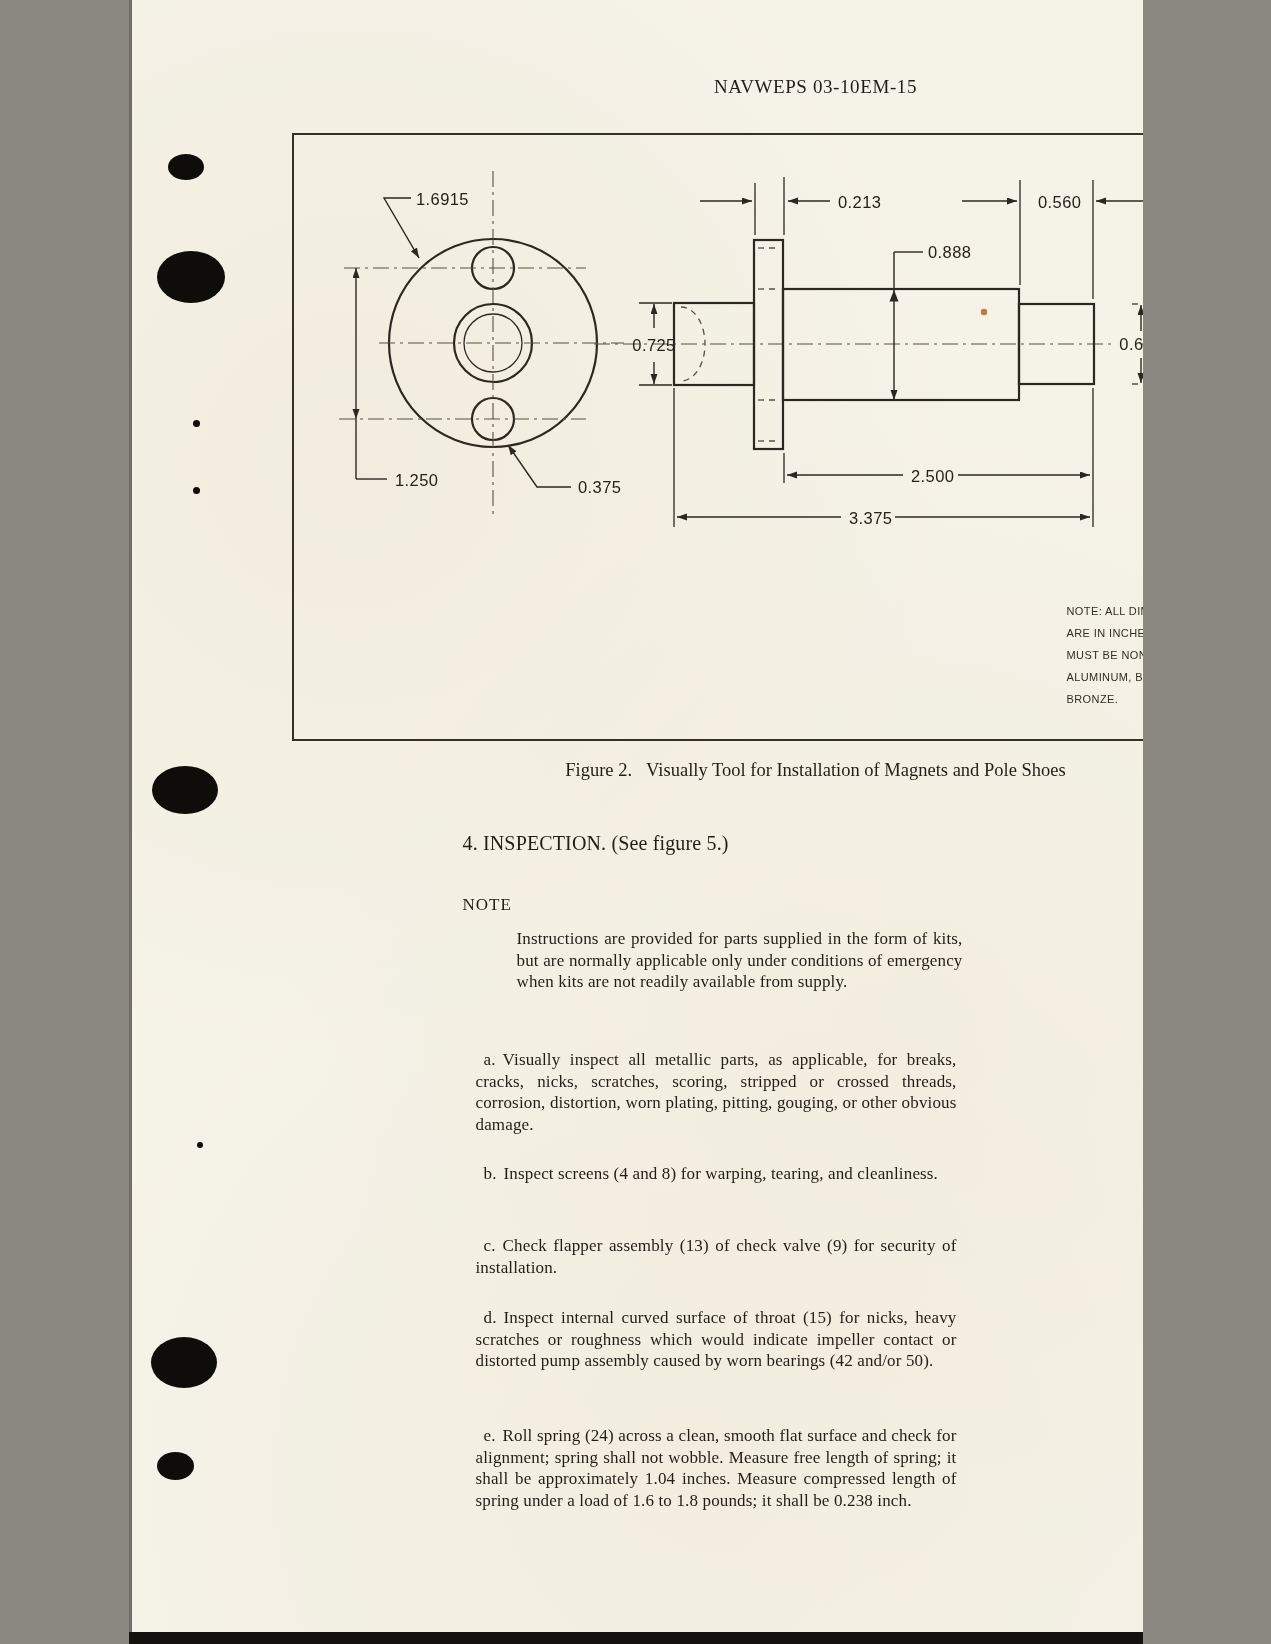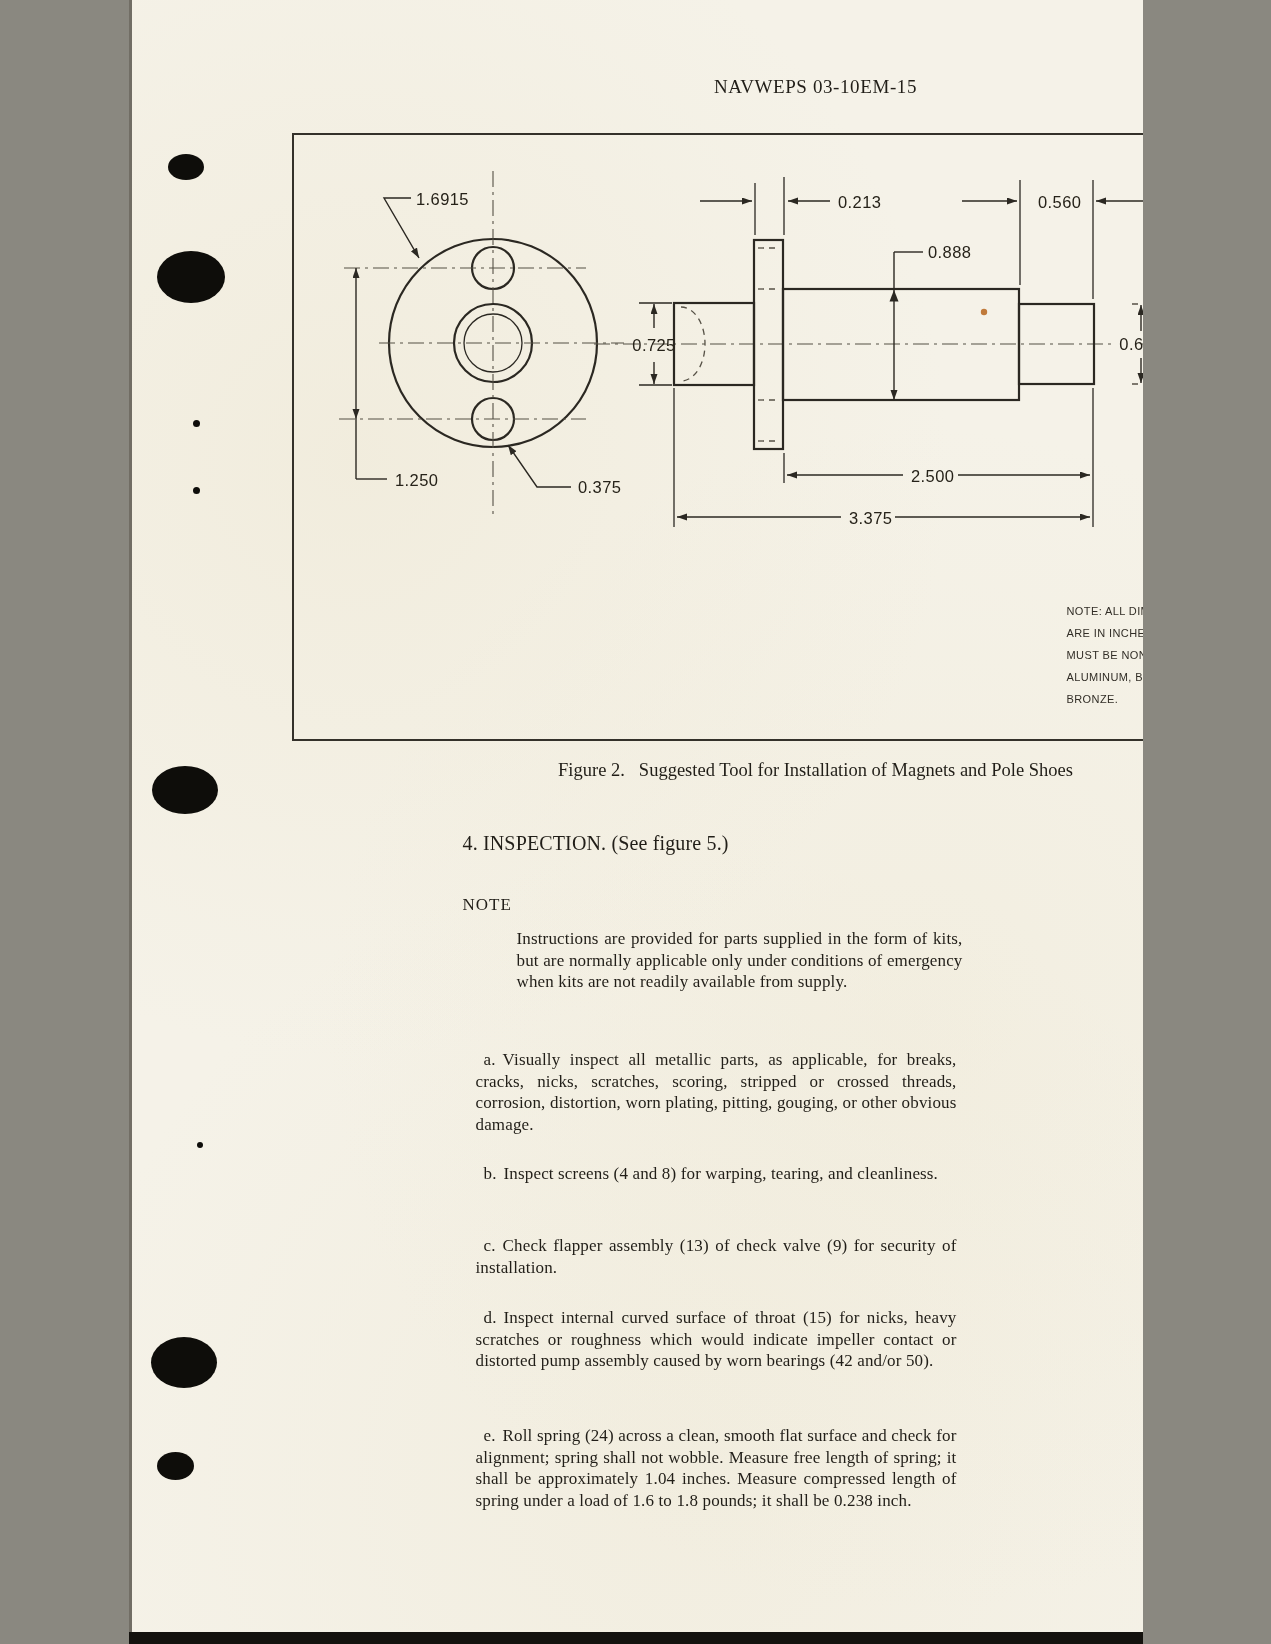--- a/index.html
+++ b/index.html
@@ -164,21 +164,21 @@
     </svg>
 
     <div class="fig-note">NOTE: ALL DIMENSIONS
 ARE IN INCHES. MATERIAL
 MUST BE NON-MAGNETIC,
 ALUMINUM, BRASS, OR
 BRONZE.</div>
   </div>
 
   <div class="fig-caption">
-    <span>Figure 2.</span><span class="cap2">Suggested Tool for Installation of Magnets and Pole Shoes</span>
+    <span>Figure 2.</span><span class="cap2">Visually Tool for Installation of Magnets and Pole Shoes</span>
   </div>
 
   <div class="col col-left">
     <div class="blk sec-heading" style="top:833px;left:167px;">4. INSPECTION.  (See figure 5.)</div>
     <div class="blk note-head" style="top:894px;left:167px;">NOTE</div>
     <div class="blk note-para" style="top:928px;left:185px;">Instructions are provided for parts supplied in the form of kits, but are normally applicable only under conditions of emergency when kits are not readily available from supply.</div>
     <p class="blk para" style="top:1036px;left:167px;"><span class="plabel">a.</span><span>Visually inspect all metallic parts, as applicable, for breaks, cracks, nicks, scratches, scoring, stripped or crossed threads, corrosion, distortion, worn plating, pitting, gouging, or other obvious damage.</span></p>
     <p class="blk para" style="top:1150px;left:167px;"><span class="plabel">b.</span><span>Inspect screens (4 and 8) for warping, tearing, and cleanliness.</span></p>
     <p class="blk para" style="top:1222px;left:167px;"><span class="plabel">c.</span><span>Check flapper assembly (13) of check valve (9) for security of installation.</span></p>
     <p class="blk para" style="top:1294px;left:167px;"><span class="plabel">d.</span><span>Inspect internal curved surface of throat (15) for nicks, heavy scratches or roughness which would indicate impeller contact or distorted pump assembly caused by worn bearings (42 and/or 50).</span></p>

